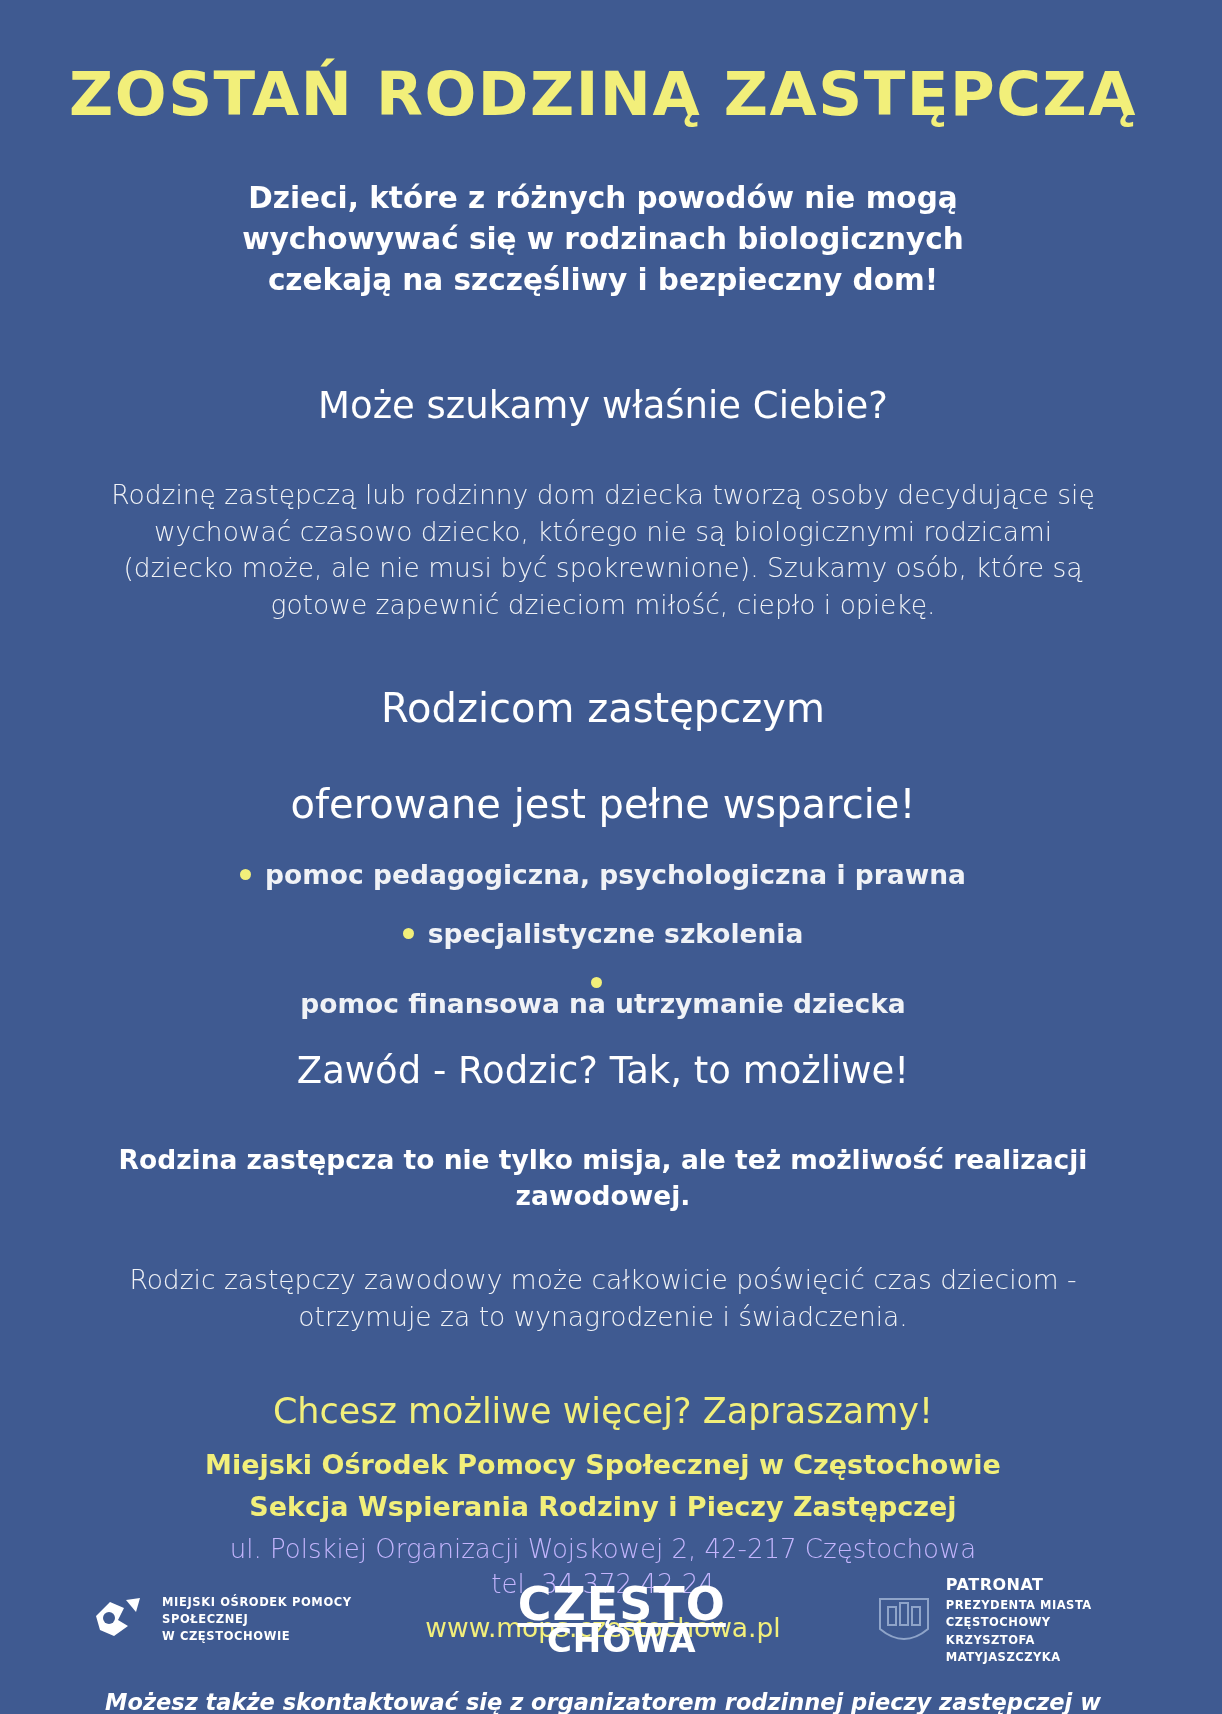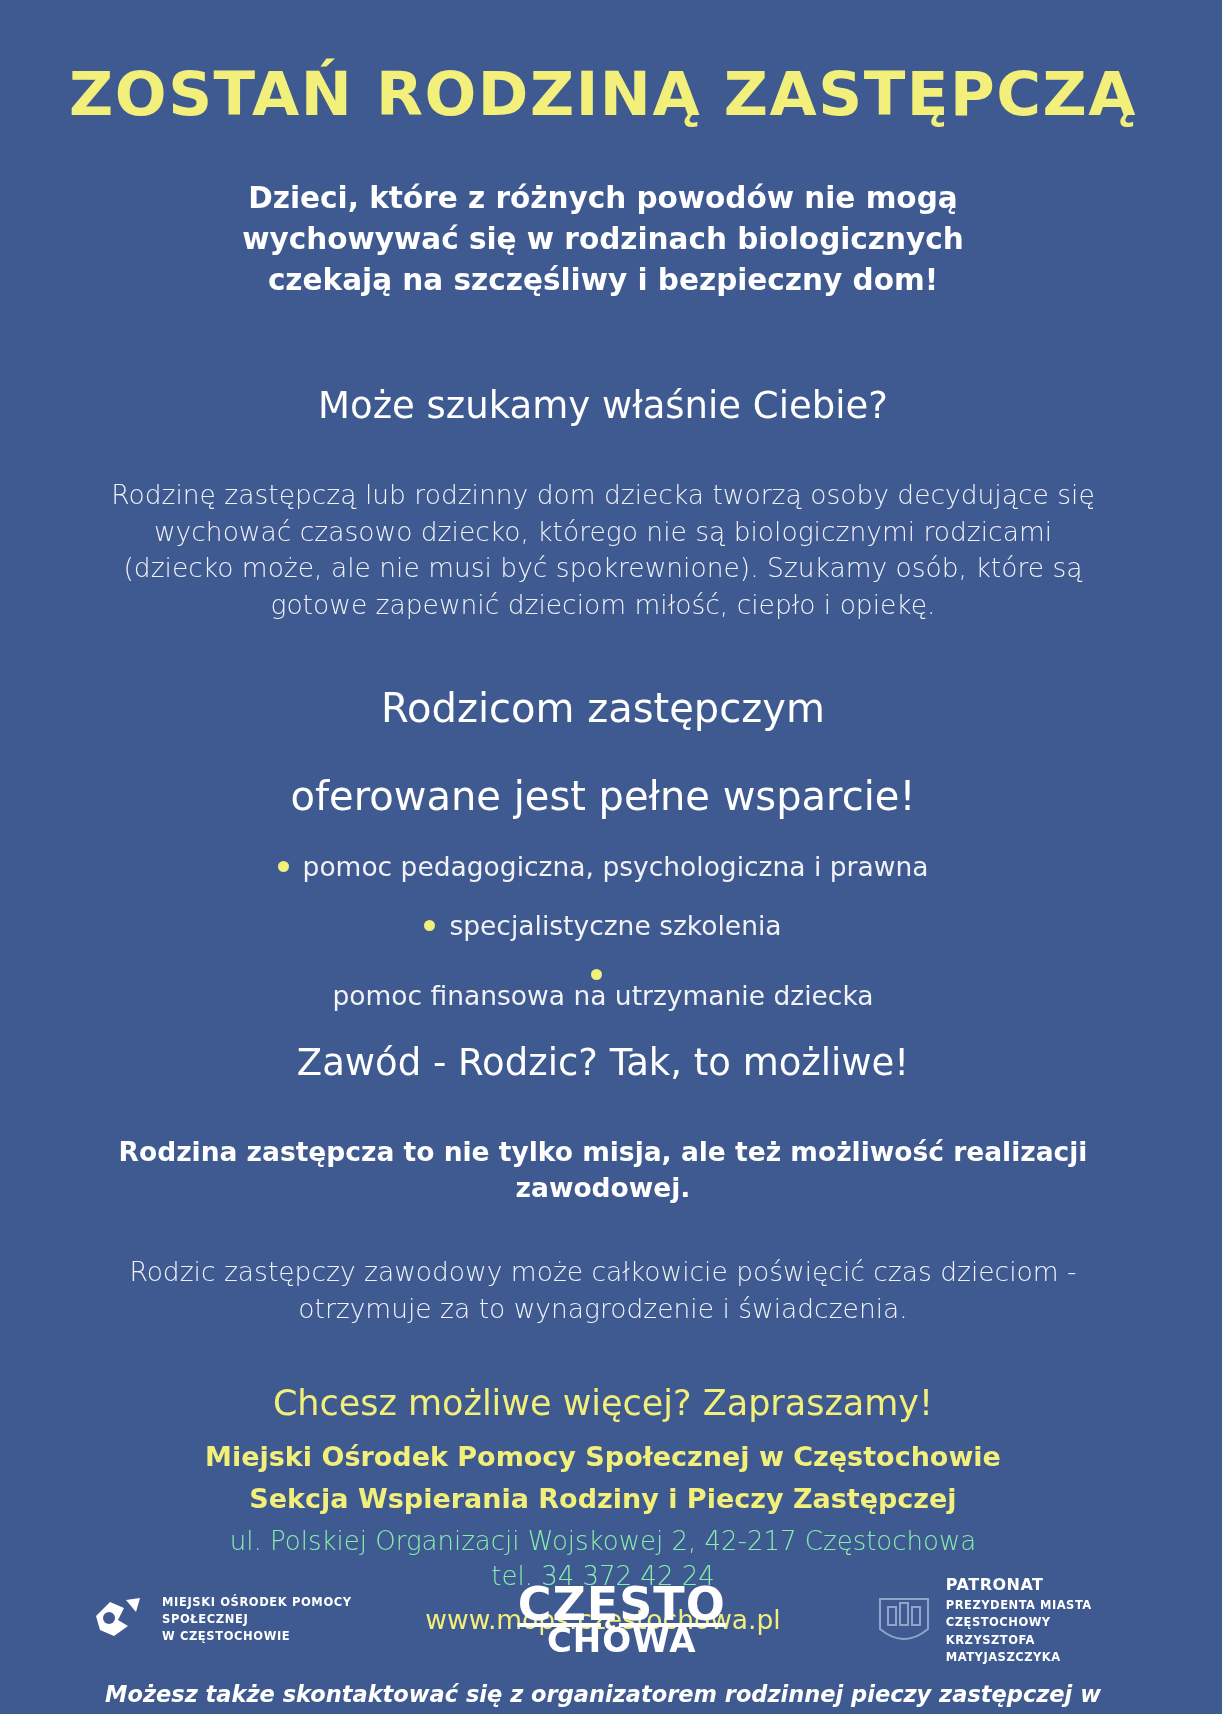--- a/index.html
+++ b/index.html
@@ -69,21 +69,21 @@
     list-style: none;
     margin: 0;
     padding: 0;
     width: 100%;
   }
   .bullets li {
     display: flex;
     align-items: center;
     justify-content: center;
     font-size: 26.5px;
-    font-weight: 400;
+    font-weight: 700;
     color: #f0f2f6;
     margin-bottom: 28px;
   }
   .bullets li:last-child { margin-bottom: 0; flex-direction: column; }
   .dot {
     width: 11px;
     height: 11px;
     border-radius: 50%;
     background: #f2ef7a;
     margin-right: 14px;
@@ -108,21 +108,21 @@
     font-size: 27px;
     font-weight: bold;
     color: #f2ef7a;
     text-align: center;
     line-height: 1.35;
     margin-bottom: 6px;
   }
   .contact-addr {
     font-size: 26px;
     font-weight: 300;
-    color: #86efac;
+    color: #c4b5fd;
     text-align: left;
     line-height: 1.35;
   }
   .contact-url {
     font-size: 26.5px;
     font-weight: normal;
     color: #f2ef7a;
     text-align: center;
     margin-top: 10px;
   }
@@ -185,21 +185,21 @@
 
   <h1 class="headline">ZOSTAŃ RODZINĄ ZASTĘPCZĄ</h1>
 
   <p class="lead">Dzieci, które z różnych powodów nie mogą wychowywać się w rodzinach biologicznych czekają na szczęśliwy i bezpieczny dom!</p>
 
   <h2 class="section-title">Może szukamy właśnie Ciebie?</h2>
   <p class="body-text">Rodzinę zastępczą lub rodzinny dom dziecka tworzą osoby decydujące się wychować czasowo dziecko, którego nie są biologicznymi rodzicami (dziecko może, ale nie musi być spokrewnione). Szukamy osób, które są gotowe zapewnić dzieciom miłość, ciepło i opiekę.</p>
 
   <div class="spacer-lg"></div>
 
-  <h2 class="section-title big" style="margin-bottom:4px;">Rodzicom zastępczym</h2>
+  <h2 class="section-title big" style="margin-bottom:12px;">Rodzicom zastępczym</h2>
   <h2 class="section-title big">oferowane jest pełne wsparcie!</h2>
 
   <ul class="bullets">
     <li>
       <span class="dot"></span>
       <span>pomoc pedagogiczna, psychologiczna i prawna</span>
     </li>
     <li>
       <span class="dot"></span>
       <span>specjalistyczne szkolenia</span>

